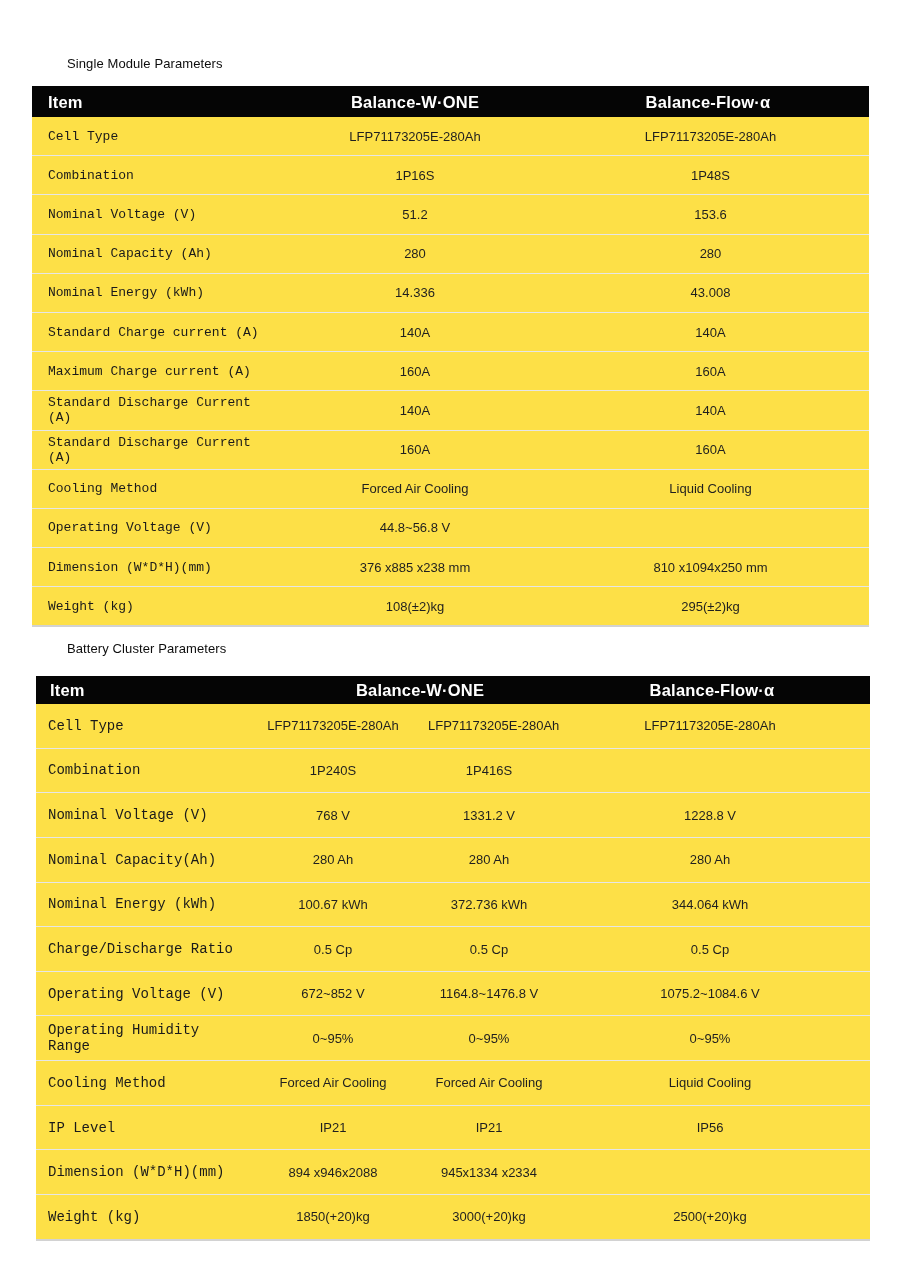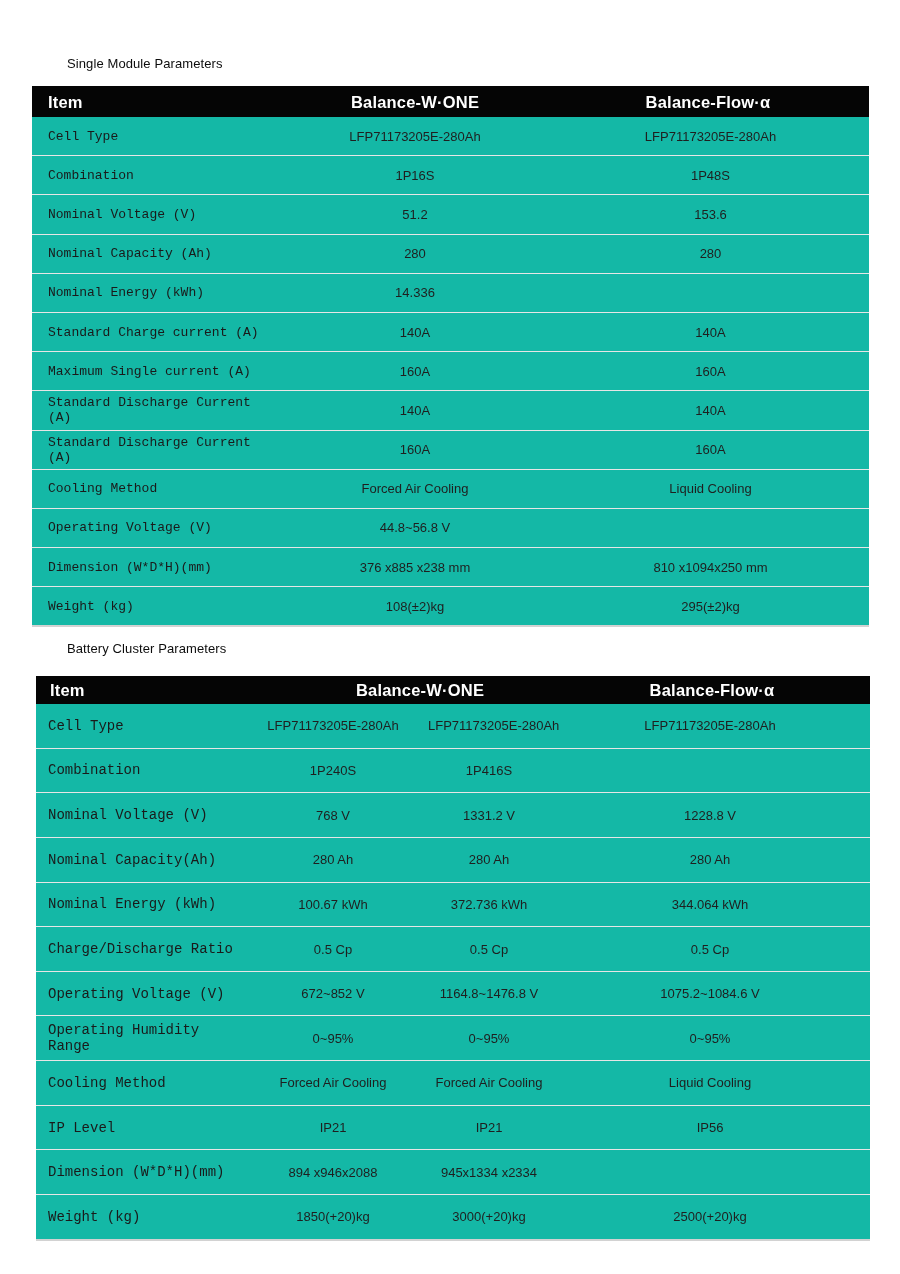--- a/index.html
+++ b/index.html
@@ -5,21 +5,21 @@
   html,body{margin:0;padding:0;background:#ffffff;}
   .sheet{
     position:relative;width:900px;height:1274px;background:#ffffff;
     font-family:"Liberation Sans",sans-serif;color:#1c1c1c;overflow:hidden;
   }
   .section-title{
     position:absolute;left:26px;font-size:13px;font-weight:400;color:#0d0d0d;
     letter-spacing:.1px;
     margin-left:41px;
   }
-  .spec-table{position:absolute;background:#14b8a6;}
+  .spec-table{position:absolute;background:#fde047;}
   .thead{
     position:relative;background:#050505;color:#ffffff;
     font-weight:700;font-size:16.5px;letter-spacing:.2px;
   }
   .t1 .thead{height:31px;}
   .t2 .thead{height:28px;}
   .th-item{position:absolute;left:16px;top:50%;transform:translateY(-50%);}
   .th-center{position:absolute;top:50%;transform:translate(-50%,-50%);white-space:nowrap;}
   .trow{
     display:grid;align-items:center;border-bottom:1px solid #e6e6e6;
@@ -62,28 +62,29 @@
       <div class="cell-val">153.6</div>
     </div>
     <div class="trow">
       <div class="cell-label">Nominal Capacity (Ah)</div>
       <div class="cell-val">280</div>
       <div class="cell-val">280</div>
     </div>
     <div class="trow">
       <div class="cell-label">Nominal Energy (kWh)</div>
       <div class="cell-val">14.336</div>
+      <div class="cell-val">43.008</div>
     </div>
     <div class="trow">
       <div class="cell-label">Standard Charge current (A)</div>
       <div class="cell-val">140A</div>
       <div class="cell-val">140A</div>
     </div>
     <div class="trow">
-      <div class="cell-label">Maximum Single current (A)</div>
+      <div class="cell-label">Maximum Charge current (A)</div>
       <div class="cell-val">160A</div>
       <div class="cell-val">160A</div>
     </div>
     <div class="trow">
       <div class="cell-label">Standard Discharge Current (A)</div>
       <div class="cell-val">140A</div>
       <div class="cell-val">140A</div>
     </div>
     <div class="trow">
       <div class="cell-label">Standard Discharge Current (A)</div>

